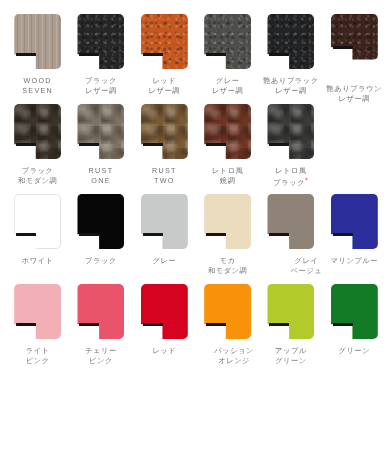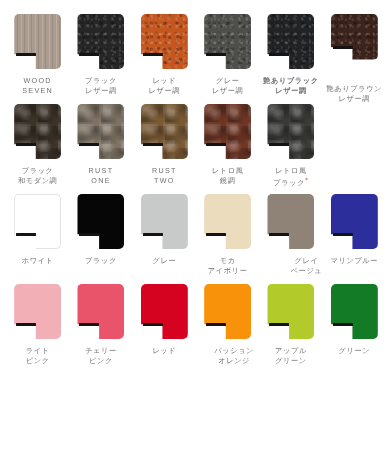--- a/index.html
+++ b/index.html
@@ -154,21 +154,21 @@
         <div class="chip-bar" style="background: rgb(20, 20, 20);"></div>
       </div>
       <div class="swatch-label" style="color: rgb(111, 111, 111);">グレー
 レザー調</div>
     </div>
     <div class="swatch-cell">
       <div class="chip-wrap">
         <div class="chip tex-grain" style="background-color: rgb(34, 35, 37);"></div>
         <div class="chip-bar" style="background: rgb(20, 20, 20);"></div>
       </div>
-      <div class="swatch-label" style="color: rgb(111, 111, 111); font-weight: bold;">艶ありブラック
+      <div class="swatch-label" style="color: rgb(111, 111, 111);">艶ありブラック
 レザー調</div>
     </div>
     <div class="swatch-cell">
       <div class="chip-wrap">
         <div class="chip tex-grain" style="background-color: rgb(60, 36, 28);"></div>
         <div class="chip-bar" style="background: rgb(20, 20, 20);"></div>
       </div>
       <div class="swatch-label" style="color: rgb(111, 111, 111); margin-top: 24px;">艶ありブラウン
 レザー調</div>
     </div>
@@ -236,21 +236,21 @@
         <div class="chip-bar" style="background: rgb(20, 20, 20);"></div>
       </div>
       <div class="swatch-label" style="color: rgb(111, 111, 111);">グレー</div>
     </div>
     <div class="swatch-cell">
       <div class="chip-wrap">
         <div class="chip tex-none" style="background-color: rgb(235, 220, 190);"></div>
         <div class="chip-bar" style="background: rgb(20, 20, 20);"></div>
       </div>
       <div class="swatch-label" style="color: rgb(111, 111, 111);">モカ
-アイボリー</div>
+和モダン調</div>
     </div>
     <div class="swatch-cell">
       <div class="chip-wrap">
         <div class="chip tex-none" style="background-color: rgb(142, 131, 118);"></div>
         <div class="chip-bar" style="background: rgb(20, 20, 20);"></div>
       </div>
       <div class="swatch-label" style="color: rgb(111, 111, 111); margin-left: 31px;">グレイ
 ベージュ</div>
     </div>
     <div class="swatch-cell">

